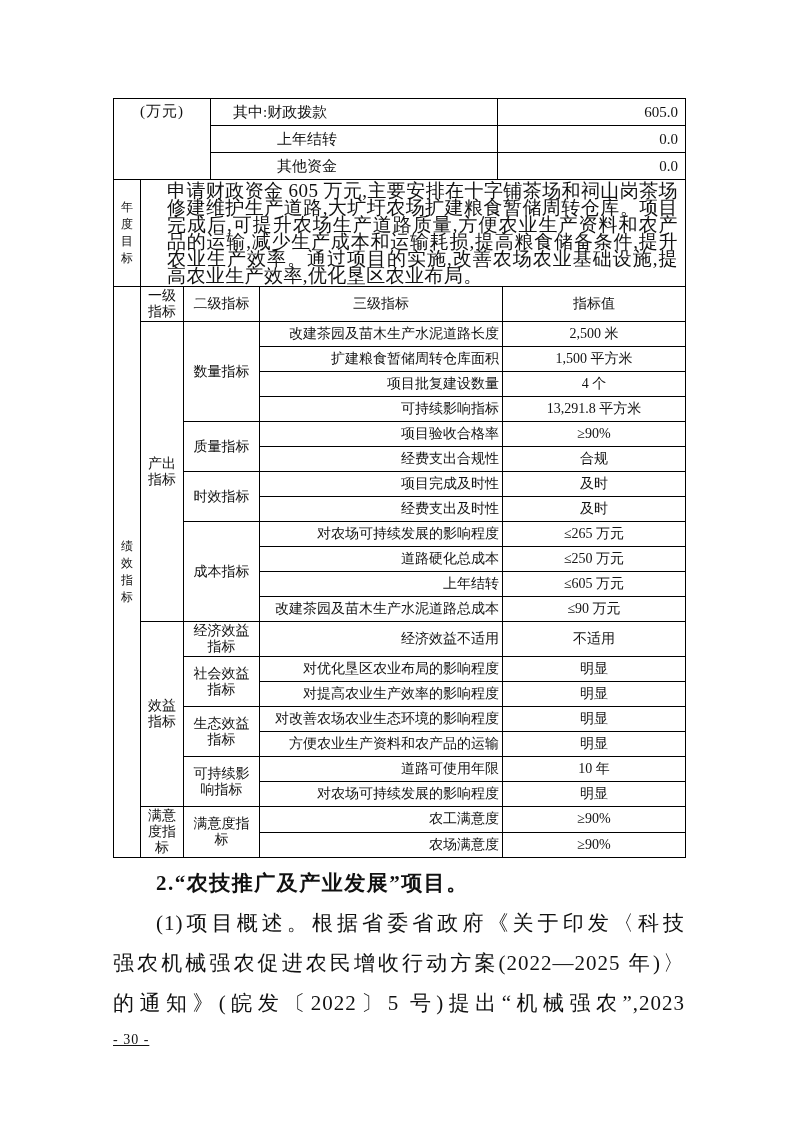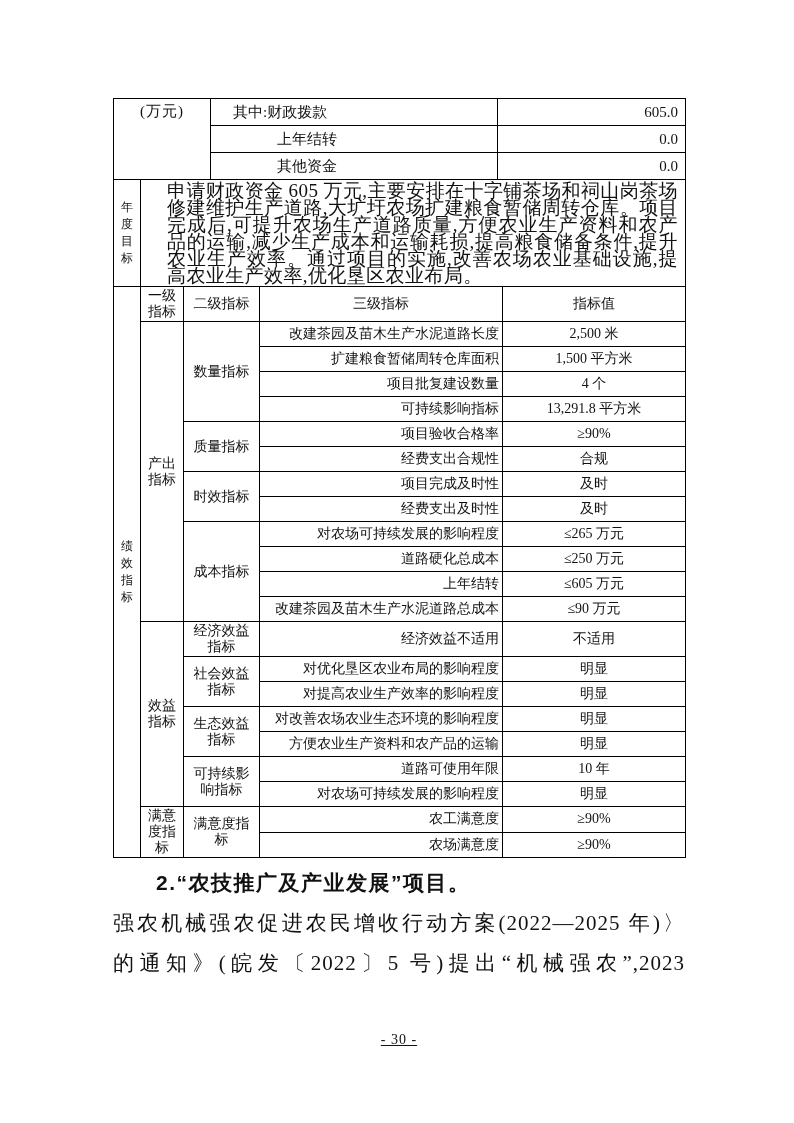--- a/index.html
+++ b/index.html
@@ -43,36 +43,36 @@
   .t3 td { height: 25px; }
   .t3 .hdr td, .t3 td.hd { height: 33px; }
   .t3 .ind { text-align: right; padding-left: 5px; }
   .t3 .l2c { line-height: 16px; }
 
   
   .sec-heading {
     margin-top: 11px;
     font-size: 21px; font-weight: bold;
     padding-left: 43px; letter-spacing: 1.5px;
-    font-family: Liberation Sans, sans-serif;
+    font-family: Liberation Serif, serif;
     white-space: nowrap;
   }
   .para { margin-top: 6px; }
   .para .line {
     font-size: 21px; line-height: 40px;
     text-align: justify; text-align-last: justify;
     text-justify: inter-character;
     letter-spacing: 1px;
     height: 40px; overflow: hidden;
   }
   .para .line.first { padding-left: 43px; }
 
   .page-number {
     position: absolute; left: 113px; top: 1032px; width: 572px;
-    text-align: center; font-size: 14px; letter-spacing: 1px; text-decoration: underline;
+    text-align: left; font-size: 14px; letter-spacing: 1px; text-decoration: underline;
   }
 </style>
 </head>
 <body>
 
 <div class="page">
   <div class="content">
 
     <table class="t1">
       <colgroup>
@@ -220,19 +220,20 @@
       </tr>
       <tr>
         <td class="ind">农场满意度</td>
         <td>≥90%</td>
       </tr>
     </tbody>
       </table>
 
     <div class="sec-heading">2.“农技推广及产业发展”项目。</div>
     <div class="para">
+      <div class="line first">(1)项目概述。根据省委省政府《关于印发〈科技</div>
       <div class="line">强农机械强农促进农民增收行动方案(2022—2025 年)〉</div>
       <div class="line">的通知》(皖发〔2022〕5 号)提出“机械强农”,2023</div>
     </div>
   </div>
 
   <div class="page-number">- 30 -</div>
 </div>
 
 </body></html>

